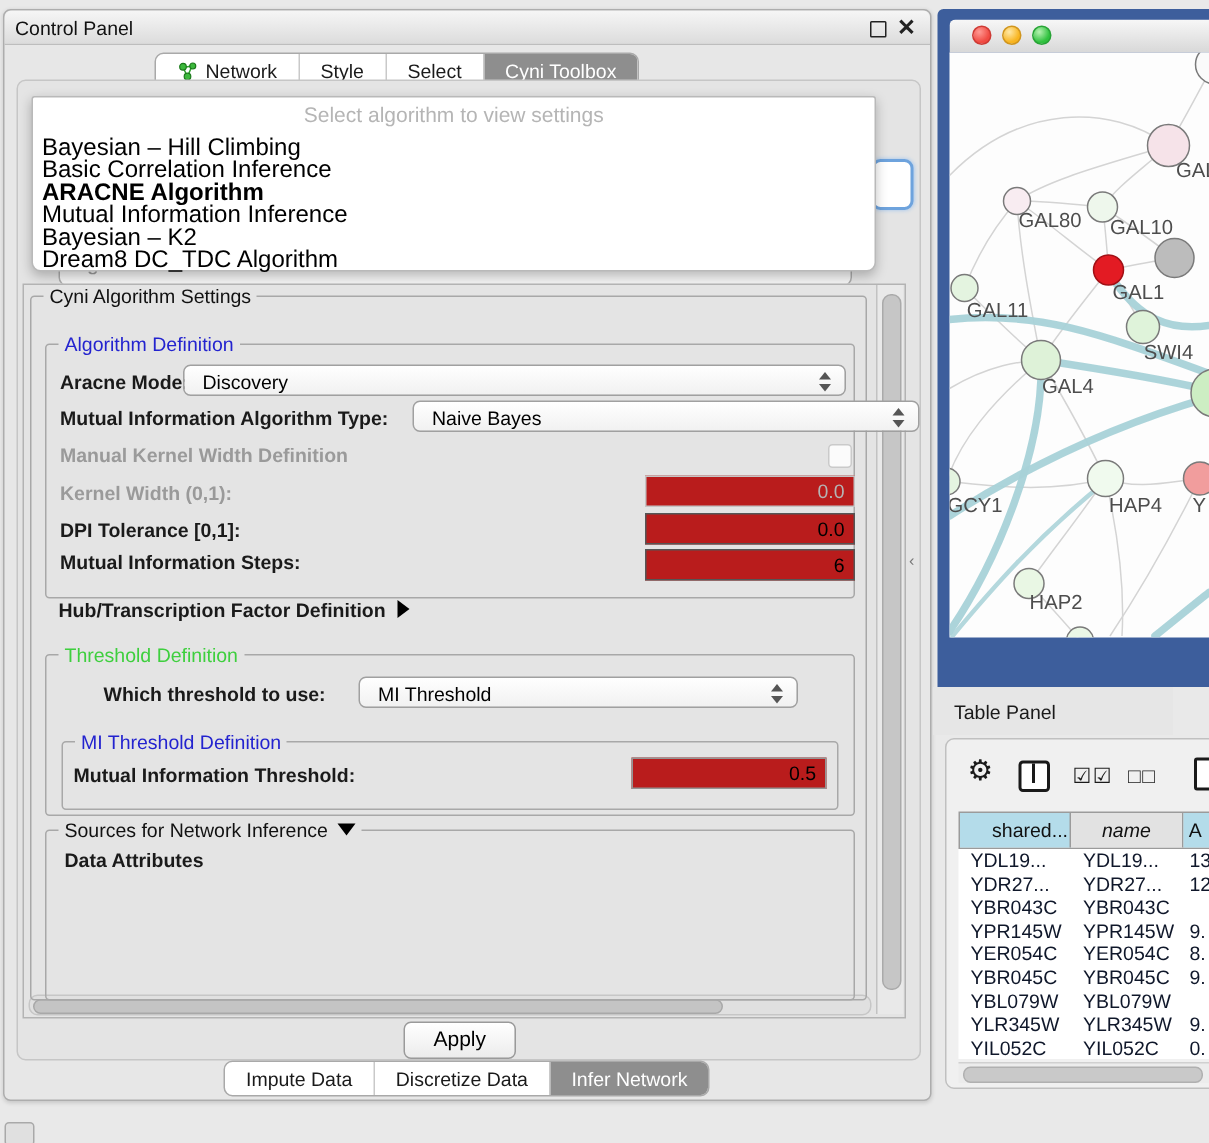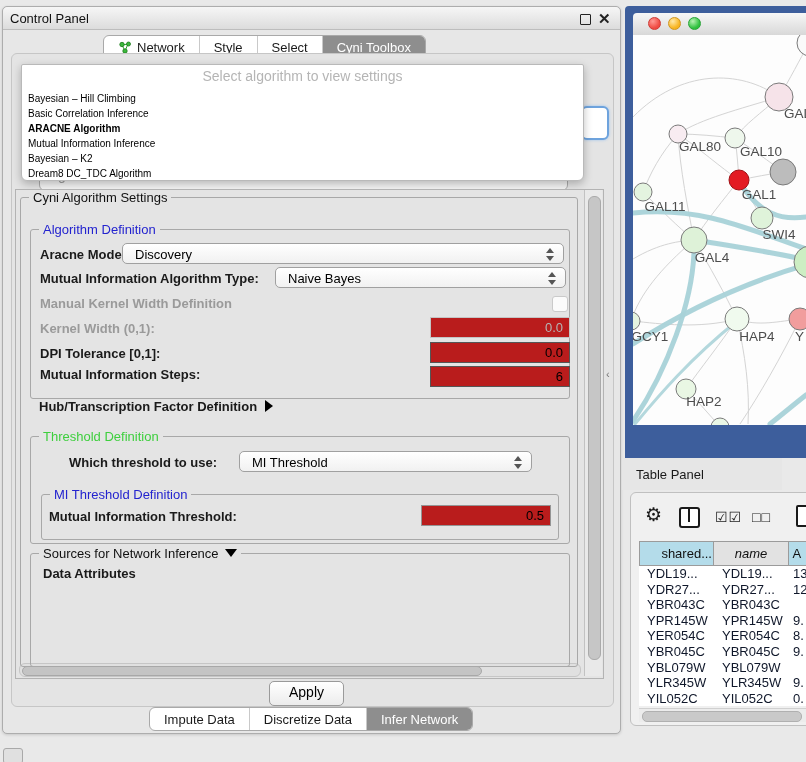--- a/index.html
+++ b/index.html
@@ -21,21 +21,21 @@
   
   .cp-content{left:8px;top:46px;width:601px;height:652px;background:#e4e4e4;border:1px solid #c6c6c6;border-radius:6px;}
   
   .hidden-combo{left:36px;top:149px;width:527px;height:33px;background:#f4f4f4;border:1px solid #ababab;border-radius:6px;}
   .hidden-combo span{position:absolute;left:18px;top:10px;color:#9b9b9b;font-size:14px;}
   .combo-frag{left:578px;top:99px;width:24px;height:30px;background:#fff;border:2px solid #6ea3dd;border-radius:6px;box-shadow:0 0 3px #9cc3ef;}
   
   .dropdown{left:18px;top:57px;width:561px;height:115px;background:#fff;border:1px solid #b9b9b9;border-radius:2px 2px 6px 6px;box-shadow:0 3px 8px rgba(0,0,0,.25);}
   .dd-header{top:3px;left:0;right:0;text-align:center;color:#b5b5b5;font-size:14px;}
   .dd-items{left:4px;top:26px;right:4px;}
-  .dd-item{height:15px;line-height:15px;font-size:10px;color:#000;padding-left:2px;cursor:pointer;}
+  .dd-item{height:15px;line-height:15px;font-size:16px;color:#000;padding-left:2px;cursor:pointer;}
   .dd-item.bold{font-weight:bold;}
   
   .scrollpane{left:12px;top:182px;width:587px;height:488px;border:1px solid #b3b3b3;background:#e4e4e4;}
   .vscroll{left:581px;top:183px;width:17px;height:486px;background:#e9e9e9;border-left:1px solid #c2c2c2;}
   .vthumb{left:2.5px;top:6px;width:11px;height:462px;background:#c6c6c6;border:1px solid #aaa;border-radius:6px;}
   .hscroll{left:16px;top:656px;width:560px;height:12px;background:#e0e0e0;border:1px solid #c6c6c6;border-radius:6px;}
   .hthumb{left:2px;top:1.5px;width:458px;height:8px;background:#c4c4c4;border:1px solid #a8a8a8;border-radius:5px;}
   .group{border:1px solid #a8a8a8;border-radius:3px;}
   .group-title{position:absolute;top:-8px;left:8px;background:#e4e4e4;padding:0 4px;font-size:13px;color:#111;white-space:nowrap;}
   .t-blue{color:#2323cf;}
@@ -162,21 +162,21 @@
   <div class="abs lbl" style="left:37px;top:240px;">Aracne Mode:</div>
   <div class="abs combo" style="left:119px;top:236px;width:442px;">
     <span class="combo-val">Discovery</span>
     <span class="spinner">
         <span class="spin-up"></span>
         <span class="spin-dn"></span>
       </span>
   </div>
 
   <div class="abs lbl" style="left:37px;top:264px;">Mutual Information Algorithm Type:</div>
-  <div class="abs combo" style="left:272px;top:260px;width:291px;">
+  <div class="abs combo" style="left:272px;top:260px;width:338px;">
     <span class="combo-val">Naive Bayes</span>
     <span class="spinner">
         <span class="spin-up"></span>
         <span class="spin-dn"></span>
       </span>
   </div>
 
   <div class="abs lbl dis" style="left:37px;top:289px;">Manual Kernel Width Definition</div>
   <div class="abs checkbox" style="left:549px;top:289px;"></div>
 

